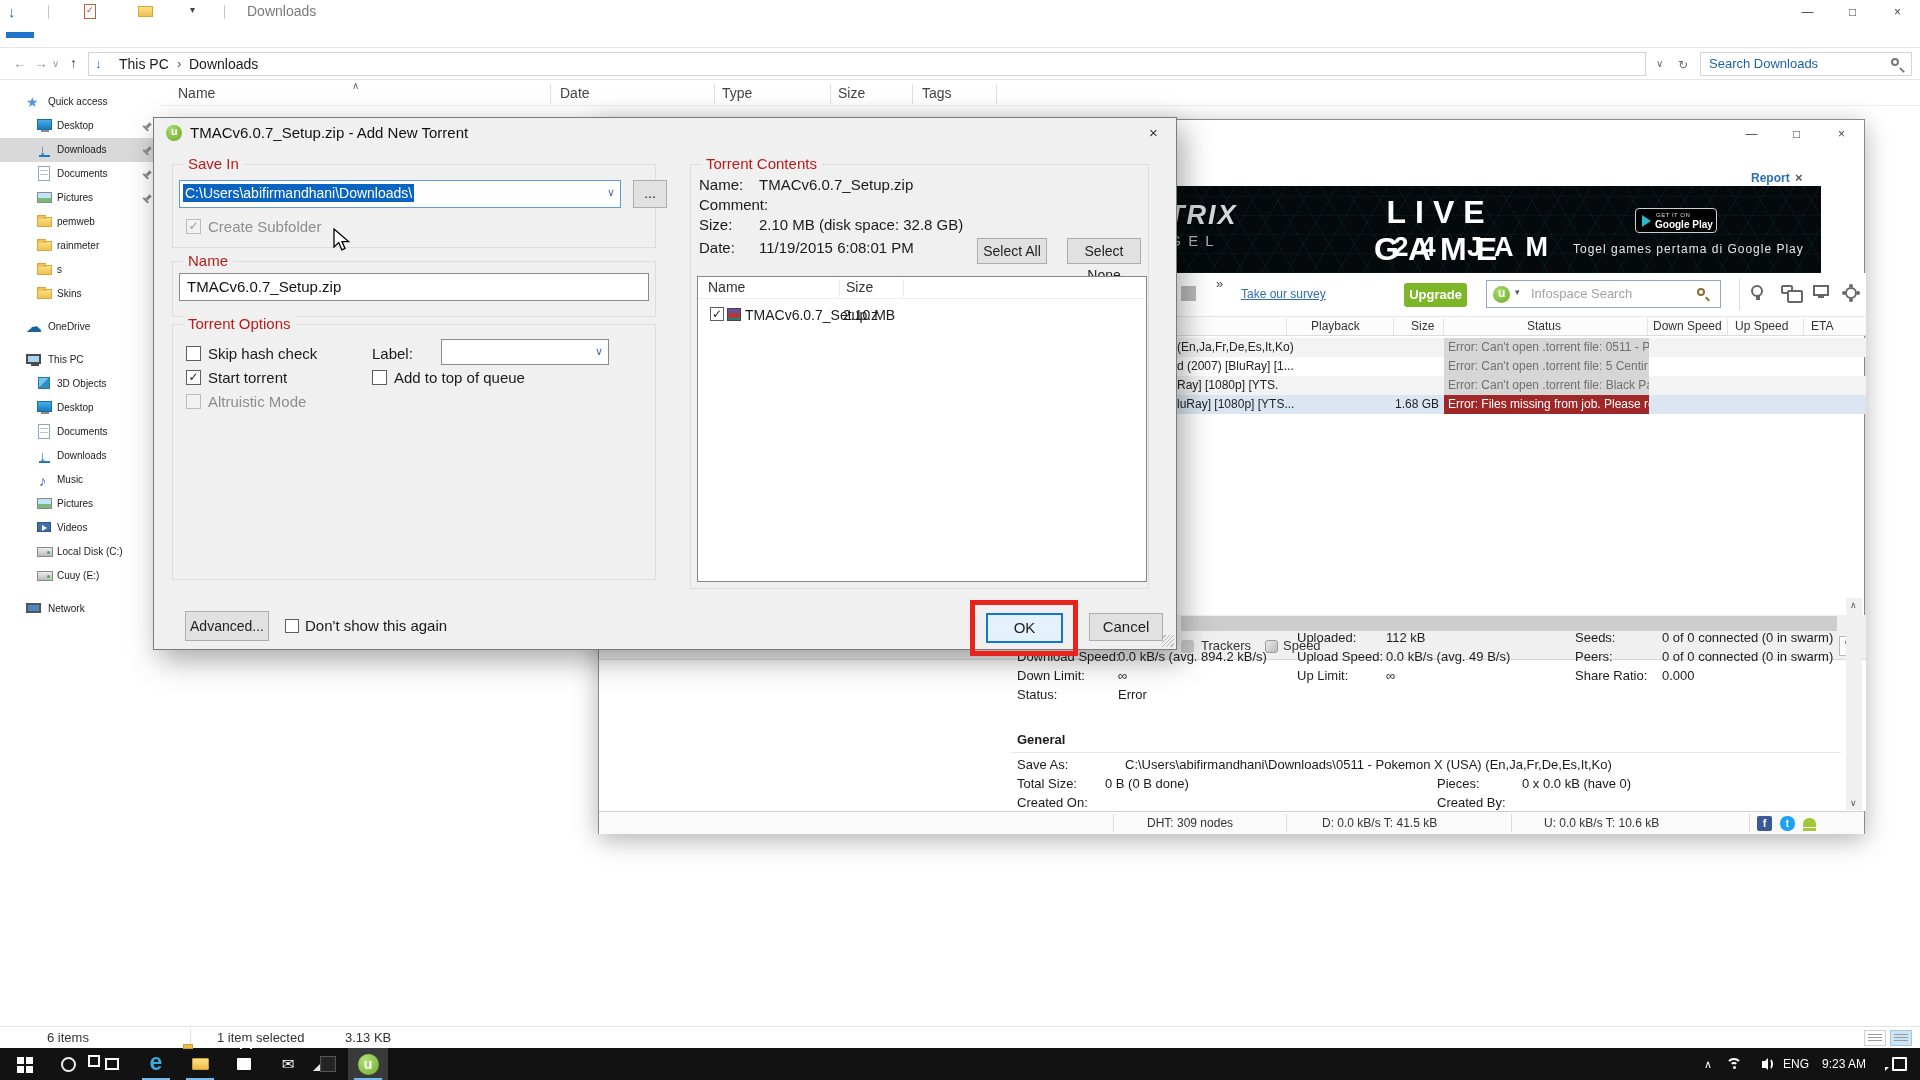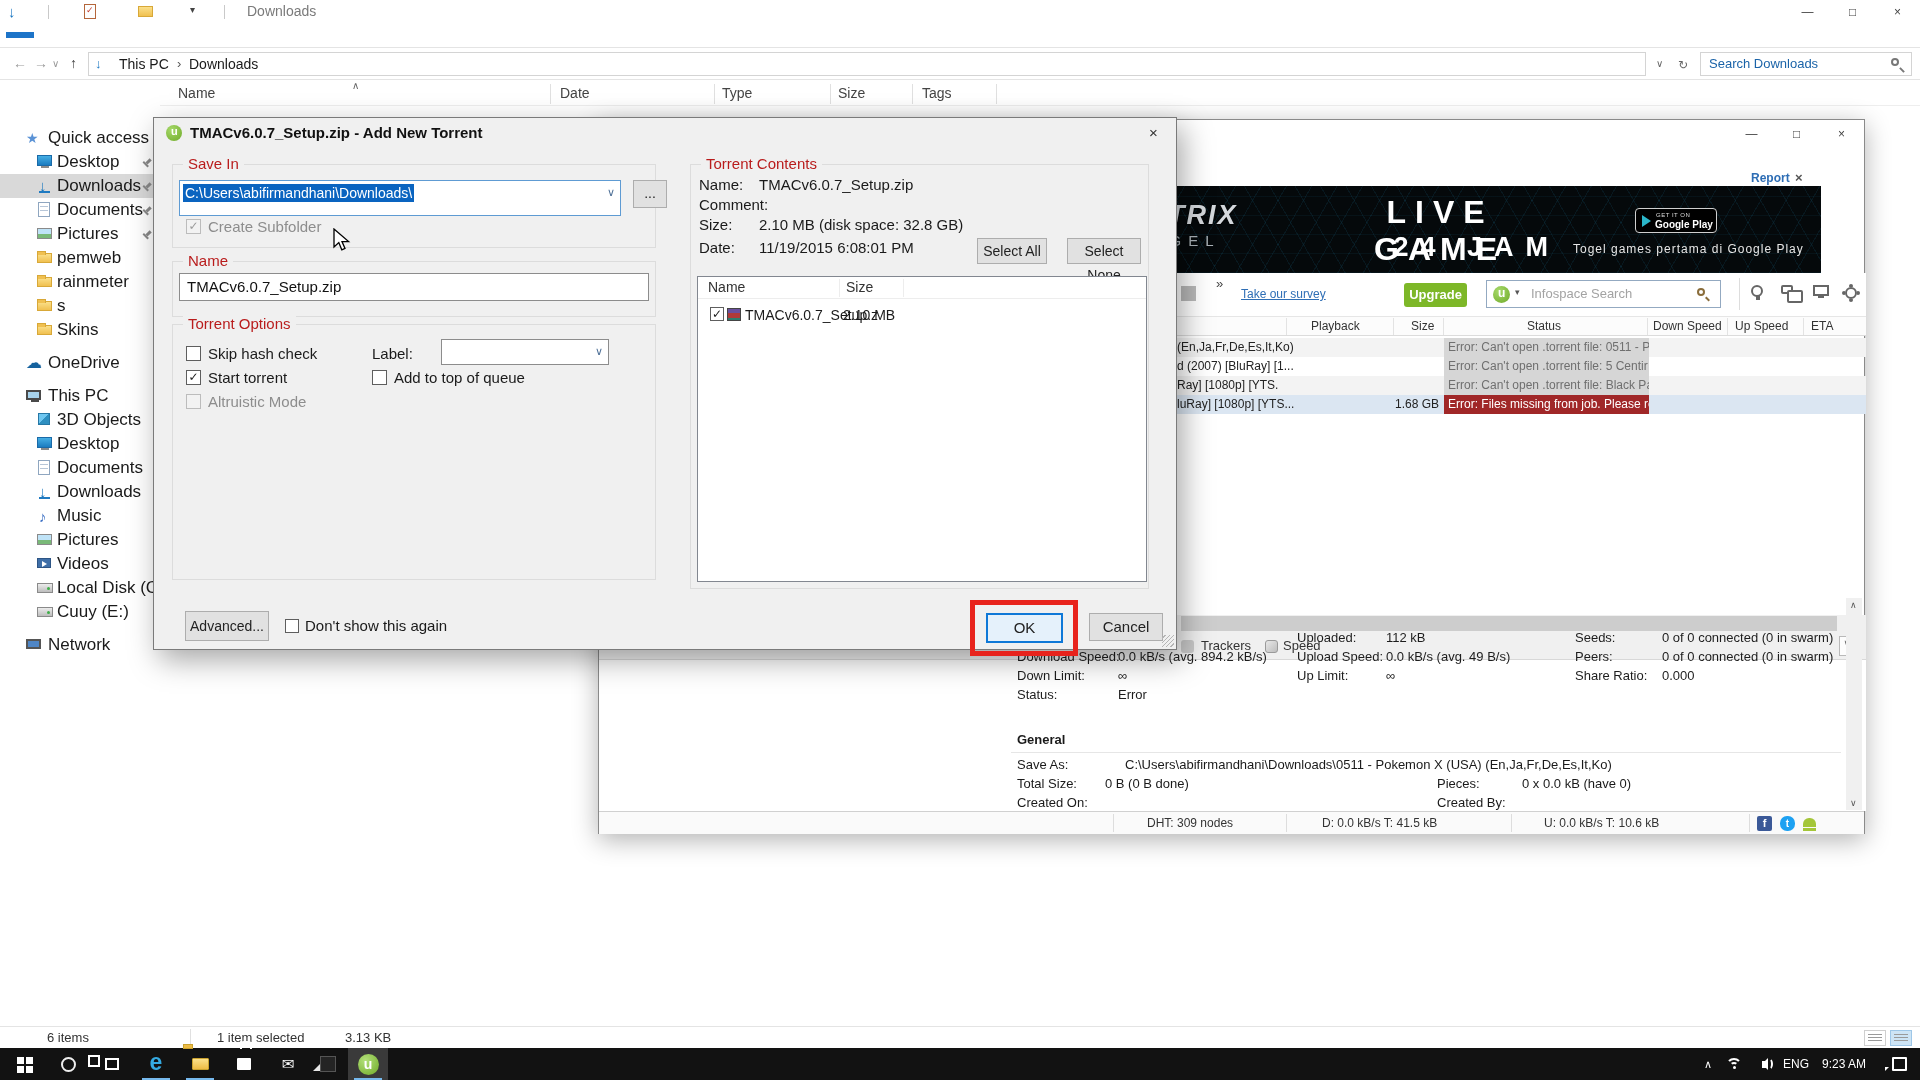--- a/index.html
+++ b/index.html
@@ -34,21 +34,21 @@
   .addr-right { top:10px; font-size:12px; color:#666; }
   .search-box { left:1700px; top:4px; width:212px; height:24px; border:1px solid #d4d4d4; background:#fff; }
   .search-ph { left:8px; top:3px; font-size:13px; color:#1a63a8; }
   .mag { left:190px; top:5px; width:8px; height:8px; border:2px solid #777; border-radius:50%; }
   .mag::after { content:""; position:absolute; width:6px; height:2px; background:#777; transform:rotate(45deg); left:6px; top:9px; }
   .ex-heads { position:absolute; left:160px; top:82px; right:0; height:24px; background:#fff; border-bottom:1px solid #eee; font-size:14px; color:#444; }
   .colsep { top:2px; width:1px; height:20px; background:#e0e0e0; }
   .sortchev { left:192px; top:-2px; font-size:10px; color:#666; }
 
   
-  .ex-side { position:absolute; left:0; top:90px; width:160px; bottom:38px; background:#fff; font-size:17px;margin-top:36px; }
+  .ex-side { position:absolute; left:0; top:90px; width:160px; bottom:38px; background:#fff; font-size:10px; }
   .side-item { position:relative; height:24px; line-height:24px; color:#1a1a1a; white-space:nowrap; }
   .side-item.gap { margin-top:9px; }
   .side-item.sel { background:#d9d9d9; }
   .side-item .lbl { position:absolute; top:0; }
   .side-item.lvl0 .ic { left:26px; } .side-item.lvl0 .lbl { left:48px; }
   .side-item.lvl1 .ic { left:37px; } .side-item.lvl1 .lbl { left:57px; }
   .ic { position:absolute; top:4px; width:16px; height:16px; }
   .pin { display:none; position:absolute; right:8px; top:8px; width:9px; height:9px; transform:rotate(45deg); }
   .pin::before { content:""; position:absolute; left:3px; top:0; width:3px; height:6px; background:#8a8a8a; }
   .pin::after { content:""; position:absolute; left:1px; top:6px; width:7px; height:2px; background:#8a8a8a; }
@@ -155,26 +155,26 @@
   .fb { left:1158px; top:4px; width:15px; height:15px; background:#3b5998; border-radius:2px; color:#fff; font-size:11px; font-weight:bold; text-align:center; line-height:15px; }
   .tw { left:1181px; top:4px; width:15px; height:15px; background:#1da1f2; border-radius:7px; color:#fff; font-size:10px; font-weight:bold; text-align:center; line-height:15px; }
   .an { left:1204px; top:6px; width:13px; height:9px; background:#a4c639; border-radius:6px 6px 0 0; }
   .an::after { content:""; position:absolute; left:0; top:10px; width:13px; height:3px; background:#a4c639; }
 
   
   .dlg { position:absolute; left:153px; top:117px; width:1024px; height:533px; background:#f0f0f0; border:1px solid #7a7a7a; box-shadow:6px 10px 28px rgba(0,0,0,.35); z-index:40; }
   .dlg-tb { left:0; top:0; width:100%; height:30px; background:#f0f0f0; }
   .dlg-ico { left:12px; top:7px; width:16px; height:16px; border-radius:50%; background:radial-gradient(circle at 35% 30%,#a6d96a,#6faa28); }
   .dlg-ico::after { content:"u"; position:absolute; left:5px; top:0; color:#fff; font-size:11px; font-weight:bold; }
-  .dlg-title { left:36px; top:6px; font-size:15px; color:#111;font-weight:bold; }
+  .dlg-title { left:36px; top:6px; font-size:15px; color:#111; }
   .dlg-x { right:0; top:0; width:45px; height:30px; text-align:center; line-height:30px; font-size:15px; color:#333; }
   .grp { border:1px solid #dcdcdc; }
   .grp-lbl { position:absolute; top:-10px; left:10px; background:#f0f0f0; padding:0 5px; font-size:15px; color:#b91c1c; }
   .g-savein { left:18px; top:46px; width:484px; height:84px; }
-  .combo { left:25px; top:62px; width:442px; height:36px; border:1px solid #5e9bd3; background:#fff; }
+  .combo { left:25px; top:62px; width:442px; height:28px; border:1px solid #5e9bd3; background:#fff; }
   .combo-sel { position:absolute; left:3px; top:3px; background:#0a64c0; color:#fff; font-size:14px; padding:1px 2px; white-space:nowrap; }
   .combo-arr { position:absolute; right:5px; top:5px; font-size:11px; color:#4d6f96; }
   .browse { left:479px; top:62px; width:34px; height:28px; background:#e1e1e1; border:1px solid #adadad; text-align:center; line-height:24px; font-size:14px; color:#222; }
   .cb { width:15px; height:15px; background:#fff; border:1px solid #5e5e5e; font-size:12px; line-height:13px; text-align:center; color:#1a1a1a; }
   .cb.checked::after { content:"✓"; }
   .cb.dis { background:#f2f2f2; border-color:#bcbcbc; color:#9a9a9a; }
   .cb-lbl { font-size:15px; color:#1a1a1a; white-space:nowrap; }
   .cb-lbl.dis { color:#8d8d8d; }
   .g-name { left:18px; top:143px; width:484px; height:56px; }
   .inp-name { left:25px; top:155px; width:470px; height:28px; border:1px solid #8c8c8c; background:#fff; font-size:15px; line-height:26px; padding-left:7px; color:#111; }

